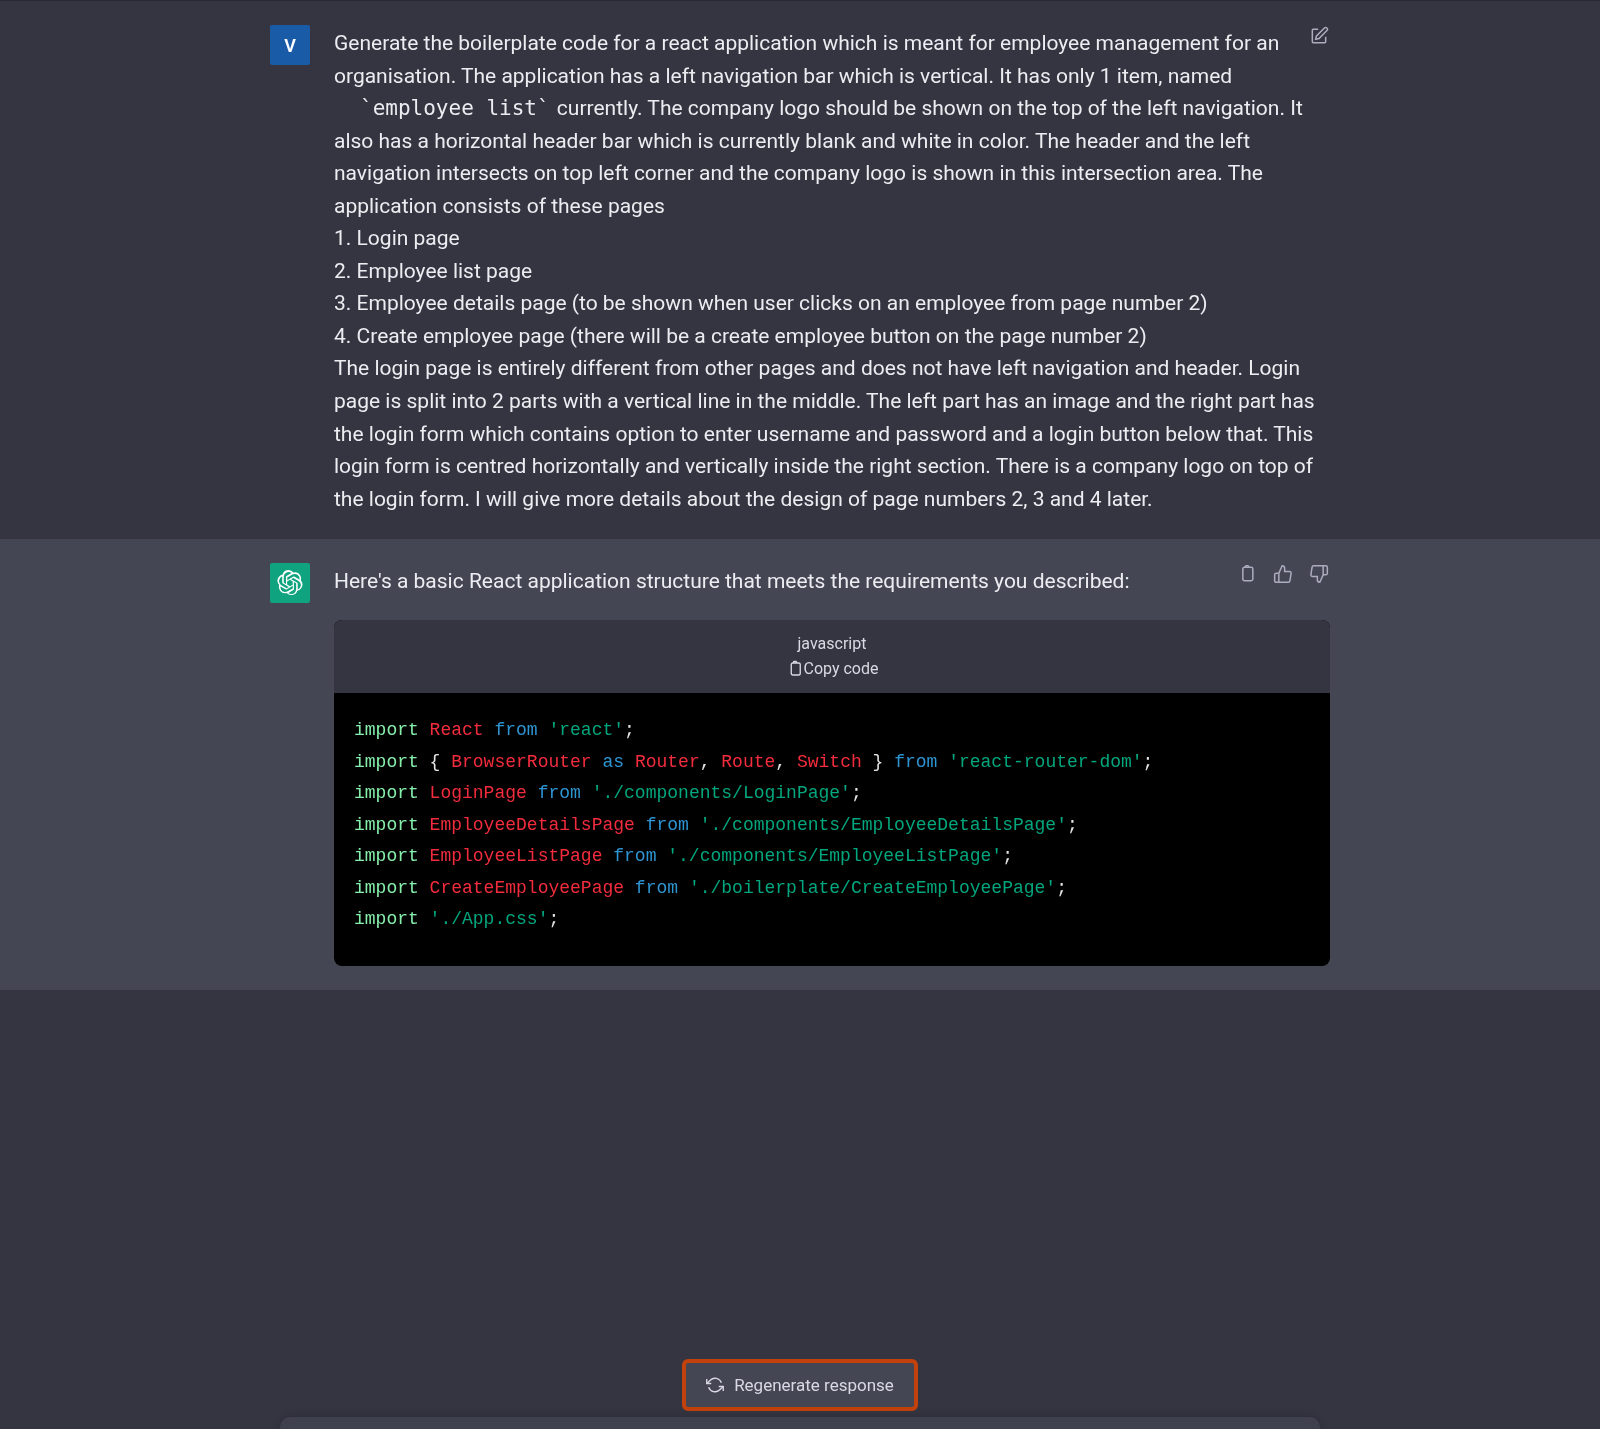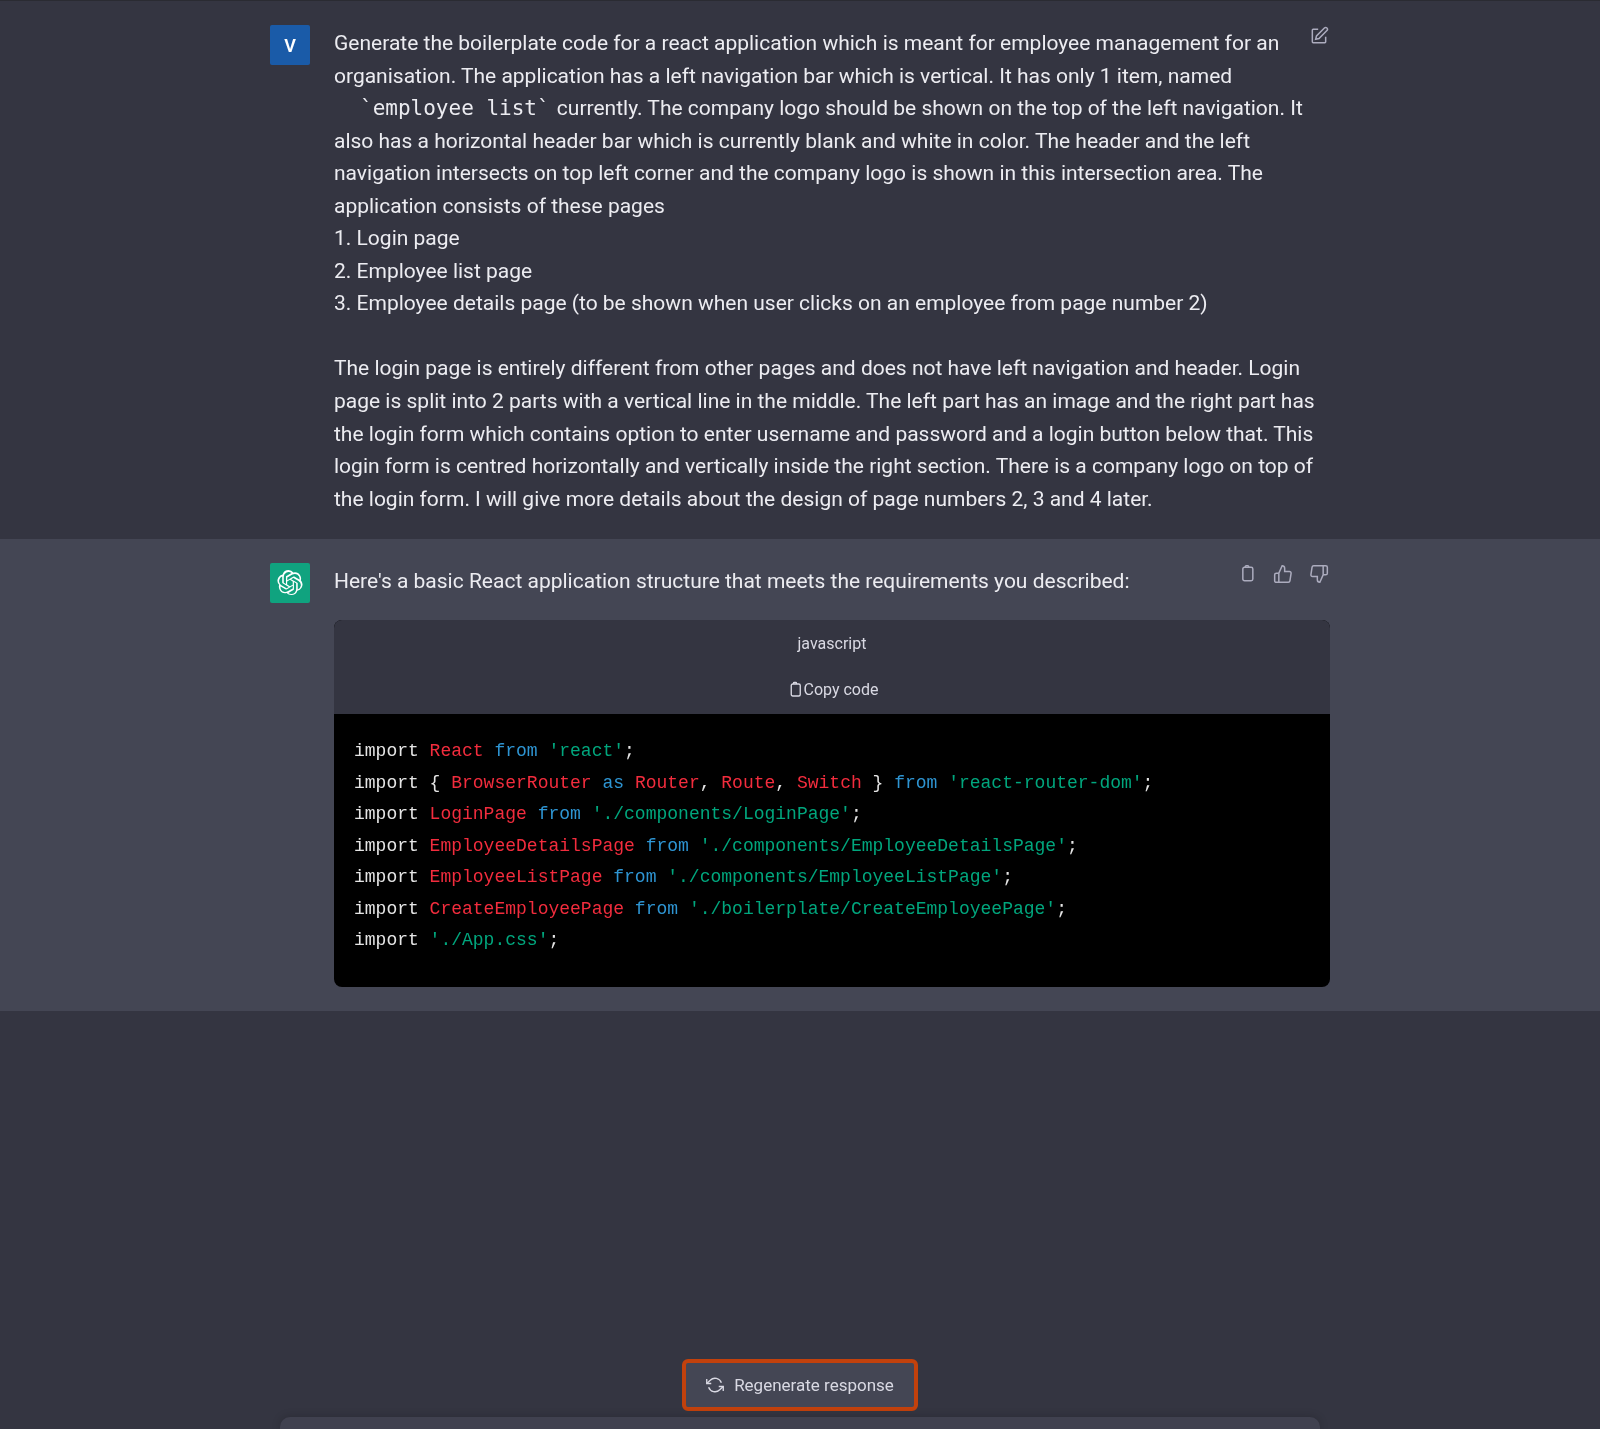--- a/index.html
+++ b/index.html
@@ -106,40 +106,39 @@
       font-size: 16px;
       color: #d9d9e3;
       flex-direction: column;
     }
     .copy-code-btn {
       display: flex;
       align-items: center;
       cursor: pointer;
       color: #d9d9e3;
       font-size: 16px;
-      margin-top: 21px;
     }
     .copy-code-btn svg {
       width: 18px;
       height: 18px;
       stroke: #d9d9e3;
       fill: none;
       stroke-width: 1.8;
     }
     .code-body {
       padding: 22px 20px 30px 20px;
       font-family: ui-monospace, SFMono-Regular, Menlo, Monaco, Consolas, "Courier New", monospace;
       font-size: 18px;
       line-height: 1.75;
       color: #e5e5e5;
     }
     .code-line {
       white-space: pre;
     }
-    .tk-import { color: #e5e5e5; margin-top: 45px; }
+    .tk-import { color: #86efac; margin-top: 45px; }
     .tk-red { color: #f22c3d; }
     .tk-from { color: #2e95d3; }
     .tk-string { color: #00a67d; }
     .tk-punc { color: #e5e5e5; }
     .regenerate-wrapper {
       position: fixed;
       bottom: 18px;
       left: 0;
       right: 0;
       display: flex;
@@ -189,21 +188,21 @@
 <body>
 
 <div class="message-row user">
   <div class="message-container">
     <div class="avatar user-avatar">V</div>
     <div class="message-content">
       <span>Generate the boilerplate code for a react application which is meant for employee management for an organisation. The application has a left navigation bar which is vertical. It has only 1 item, named </span><span class="inline-code">`employee list`</span><span> currently. The company logo should be shown on the top of the left navigation. It also has a horizontal header bar which is currently blank and white in color. The header and the left navigation intersects on top left corner and the company logo is shown in this intersection area. The application consists of these pages</span><br>
       <span>1. Login page</span><br>
       <span>2. Employee list page</span><br>
       <span>3. Employee details page (to be shown when user clicks on an employee from page number 2)</span><br>
-      <br>
+      <span>4. Create employee page (there will be a create employee button on the page number 2)</span><br>
       <span>The login page is entirely different from other pages and does not have left navigation and header. Login page is split into 2 parts with a vertical line in the middle. The left part has an image and the right part has the login form which contains option to enter username and password and a login button below that. This login form is centred horizontally and vertically inside the right section. There is a company logo on top of the login form. I will give more details about the design of page numbers 2, 3 and 4 later.</span>
     </div>
     <div class="message-actions">
       <div class="icon-btn">
         <svg viewBox="0 0 24 24">
             <path d="M11 4H5a1 1 0 0 0-1 1v14a1 1 0 0 0 1 1h14a1 1 0 0 0 1-1v-6"></path>
             <path d="M18.5 2.5a2.1 2.1 0 0 1 3 3L12 15l-4 1 1-4 9.5-9.5z"></path>
           </svg>
       </div>
     </div>

